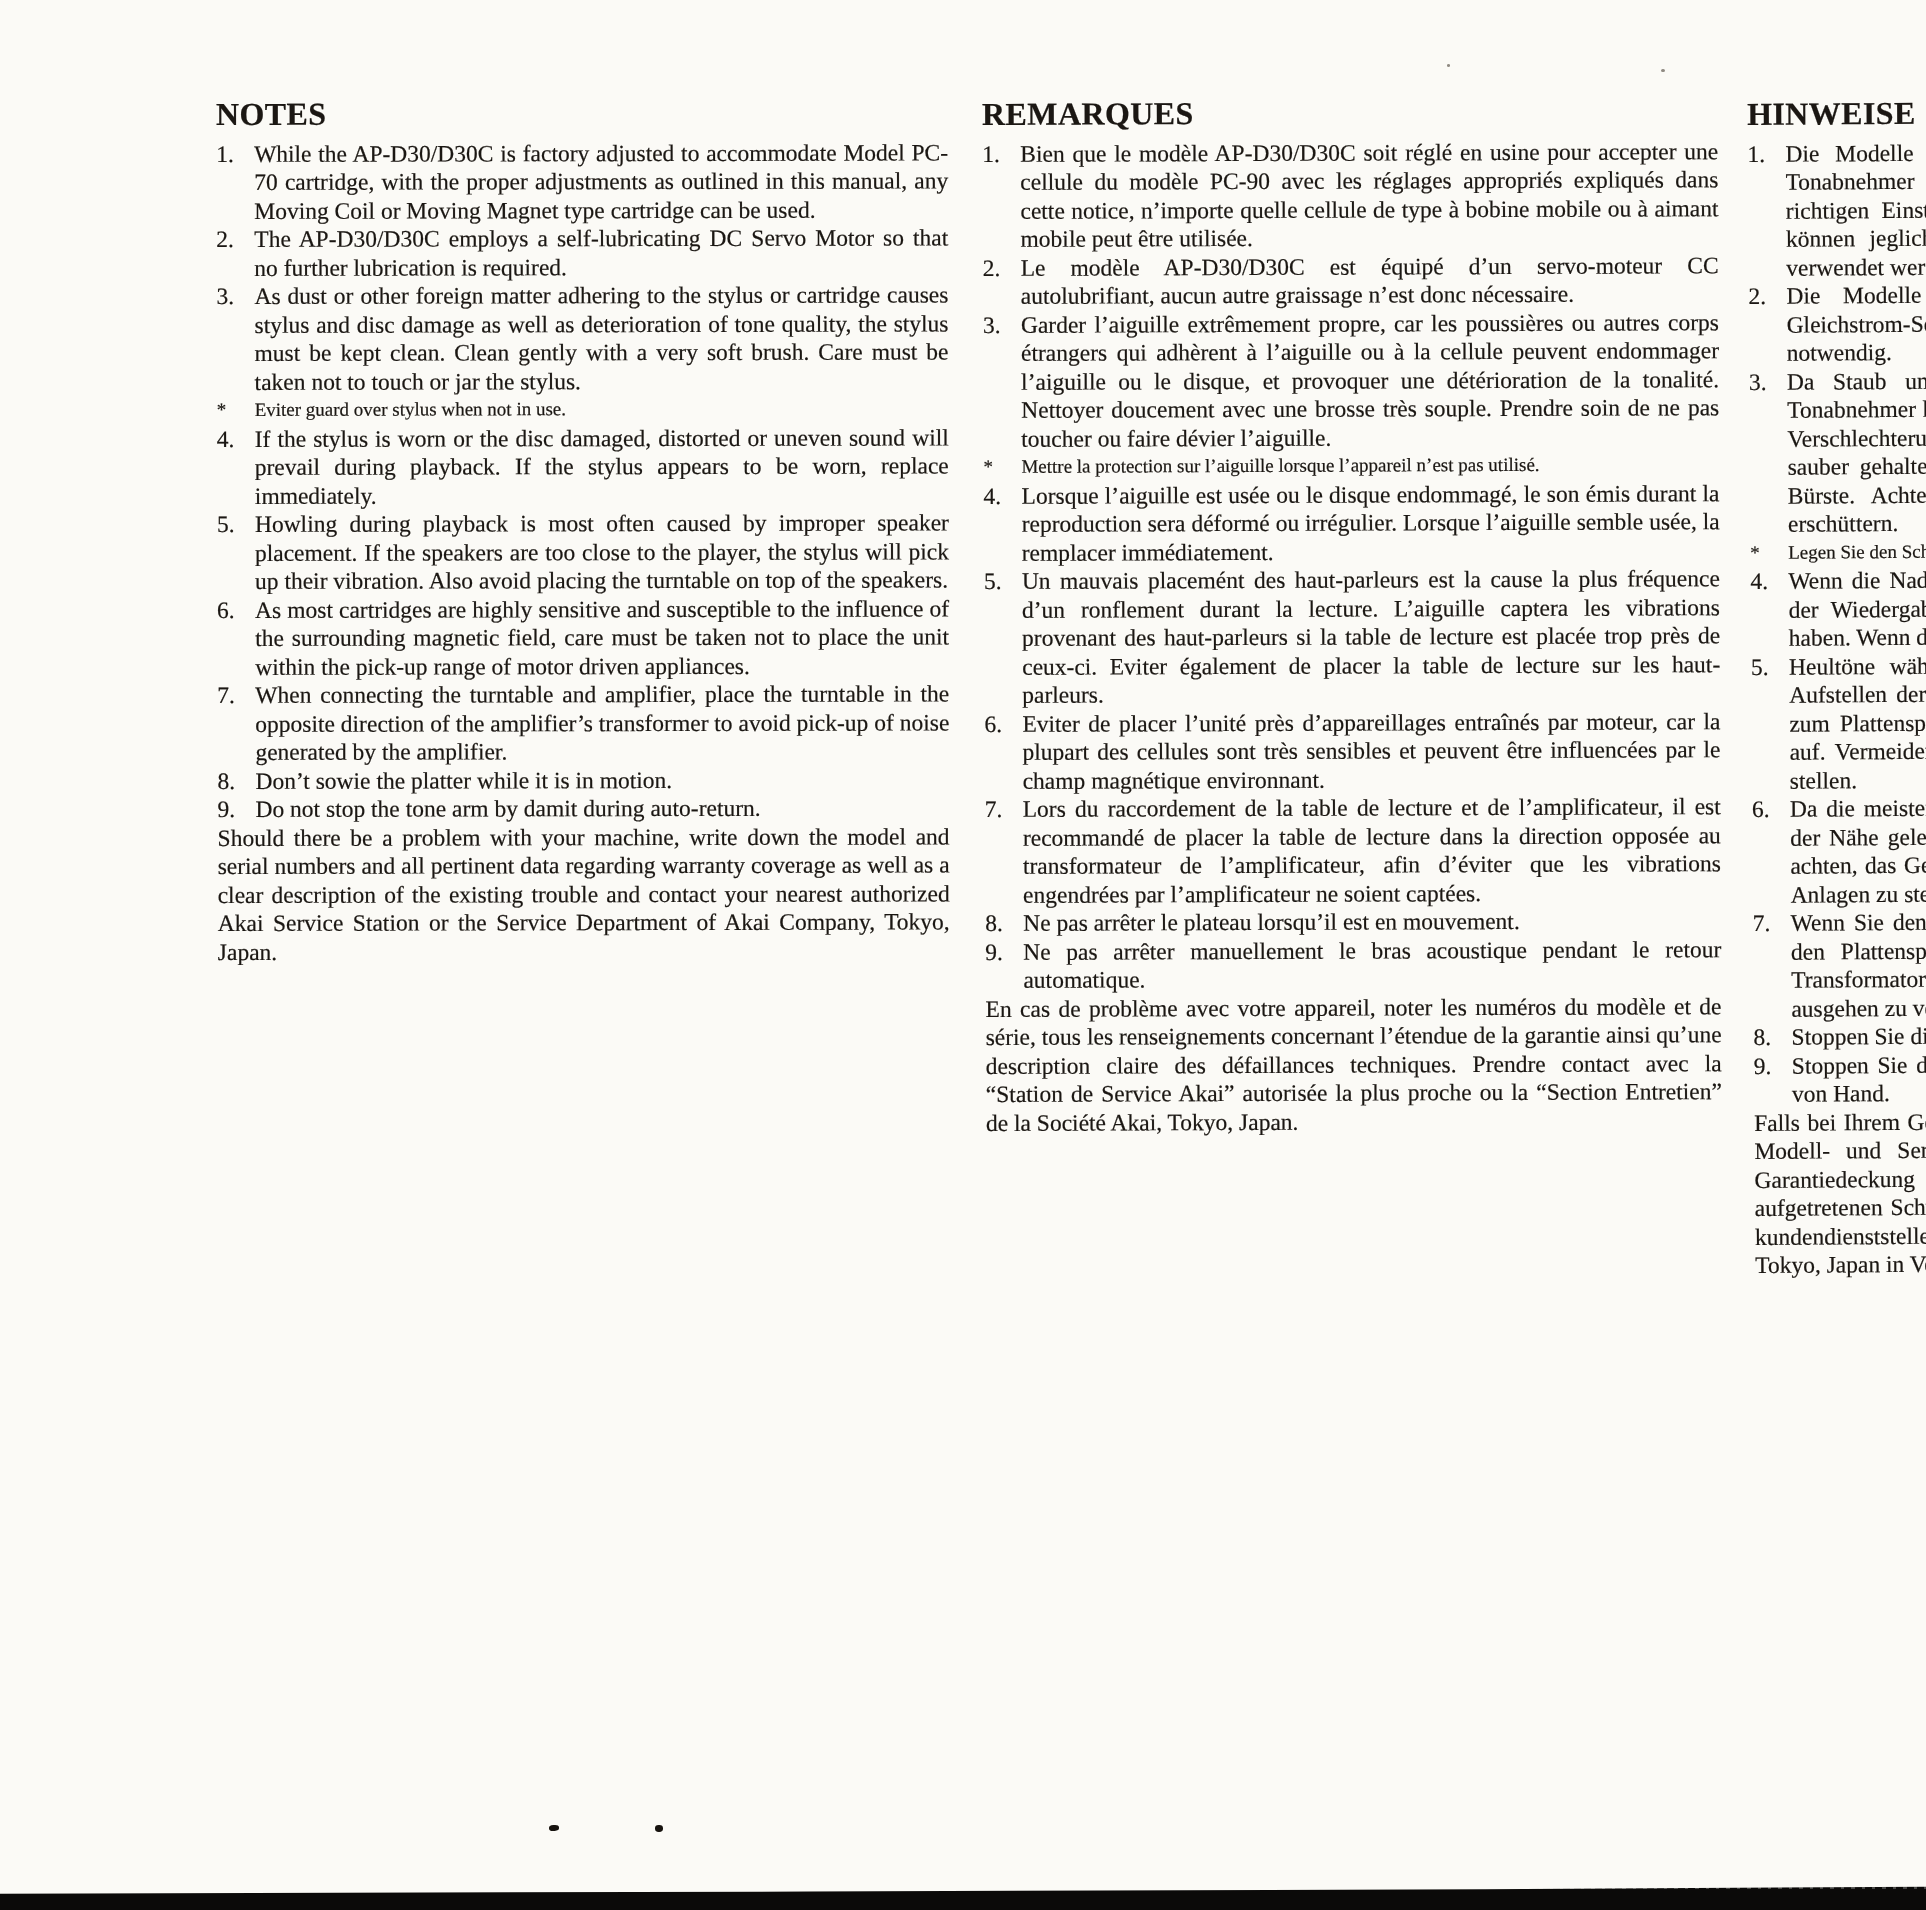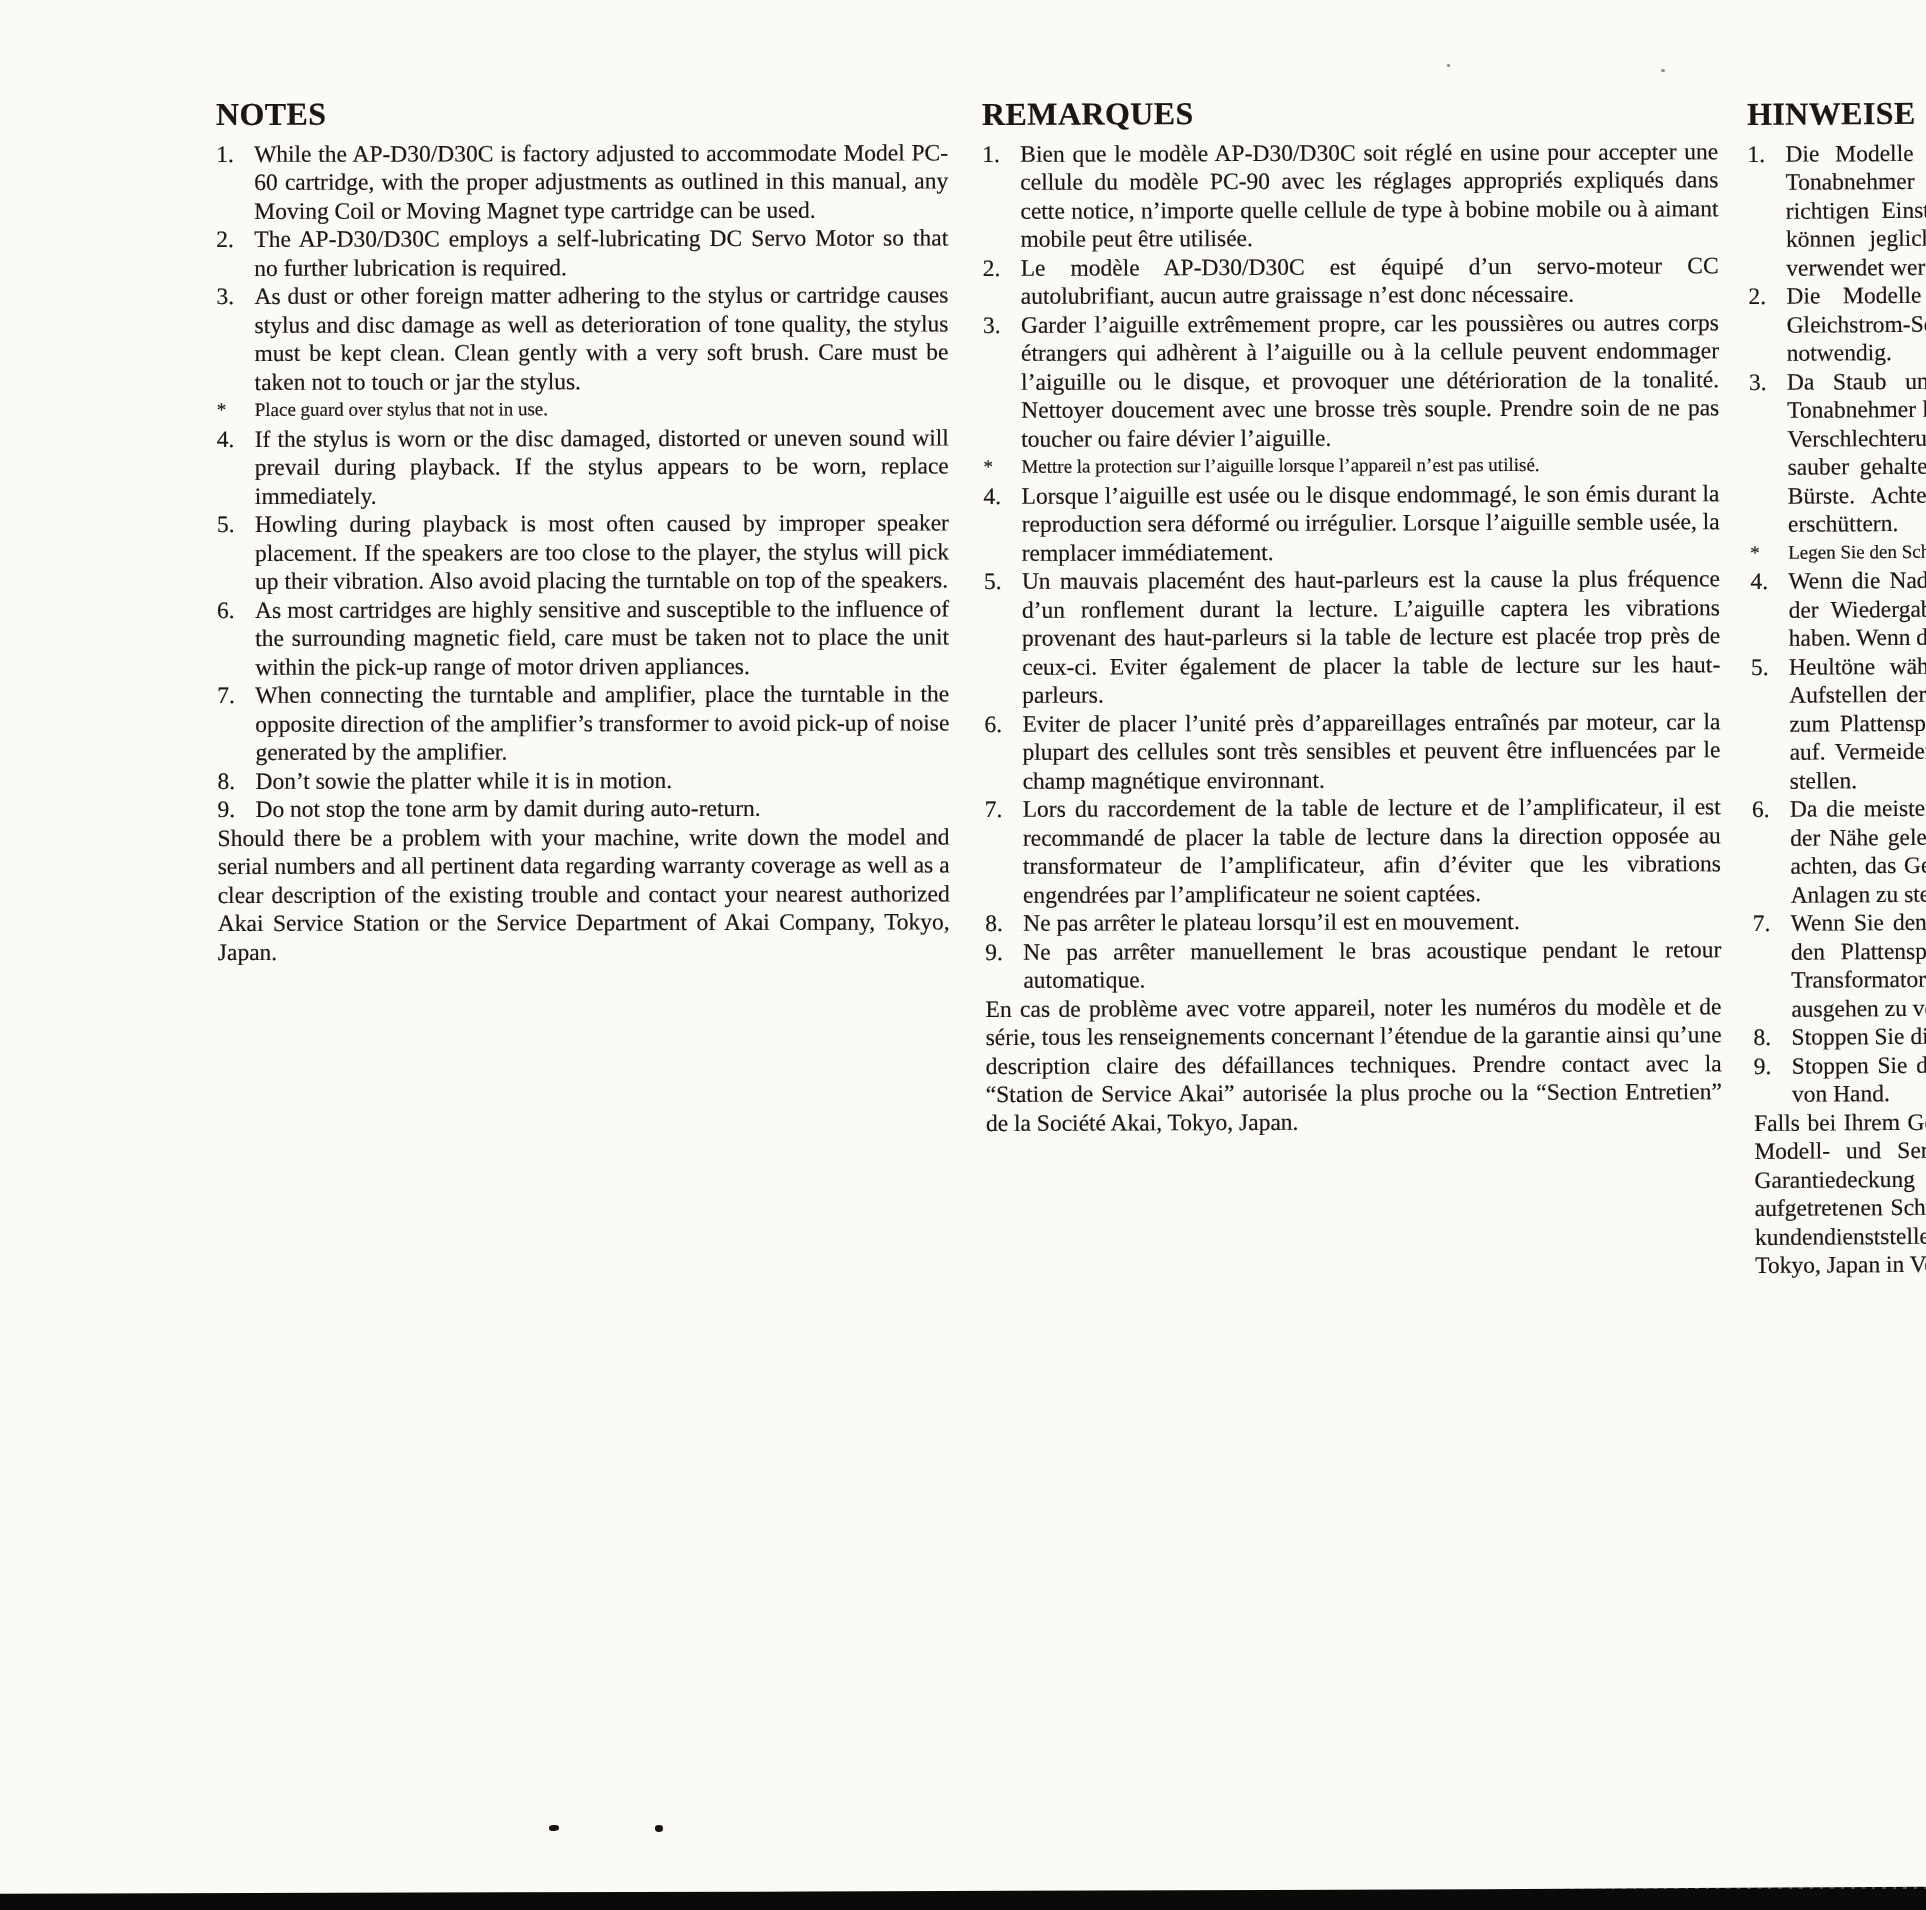--- a/index.html
+++ b/index.html
@@ -95,33 +95,33 @@
 </head>
 <body>
 
 <div class="page">
 
   <section class="column col0">
     <h2 class="col-title">NOTES</h2>
     <div class="items">
         <div class="item item">
           <span class="num">1.</span>
-          <div class="txt">While the AP-D30/D30C is factory adjusted to accommodate Model PC-60 cartridge, with the proper adjustments as outlined in this manual, any Moving Coil or Moving Magnet type cartridge can be used.</div>
+          <div class="txt">While the AP-D30/D30C is factory adjusted to accommodate Model PC-70 cartridge, with the proper adjustments as outlined in this manual, any Moving Coil or Moving Magnet type cartridge can be used.</div>
         </div>
         <div class="item item">
           <span class="num">2.</span>
           <div class="txt">The AP-D30/D30C employs a self-lubricating DC Servo Motor so that no further lubrication is required.</div>
         </div>
         <div class="item item">
           <span class="num">3.</span>
           <div class="txt">As dust or other foreign matter adhering to the stylus or cartridge causes stylus and disc damage as well as deterioration of tone quality, the stylus must be kept clean. Clean gently with a very soft brush. Care must be taken not to touch or jar the stylus.</div>
         </div>
         <div class="item footnote">
           <span class="num">*</span>
-          <div class="txt">Place guard over stylus that not in use.</div>
+          <div class="txt">Eviter guard over stylus when not in use.</div>
         </div>
         <div class="item item">
           <span class="num">4.</span>
           <div class="txt">If the stylus is worn or the disc damaged, distorted or uneven sound will prevail during playback. If the stylus appears to be worn, replace immediately.</div>
         </div>
         <div class="item item">
           <span class="num">5.</span>
           <div class="txt">Howling during playback is most often caused by improper speaker placement. If the speakers are too close to the player, the stylus will pick up their vibration. Also avoid placing the turntable on top of the speakers.</div>
         </div>
         <div class="item item">

